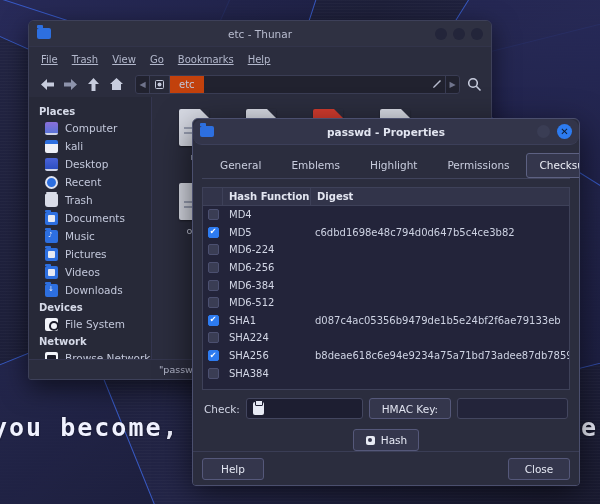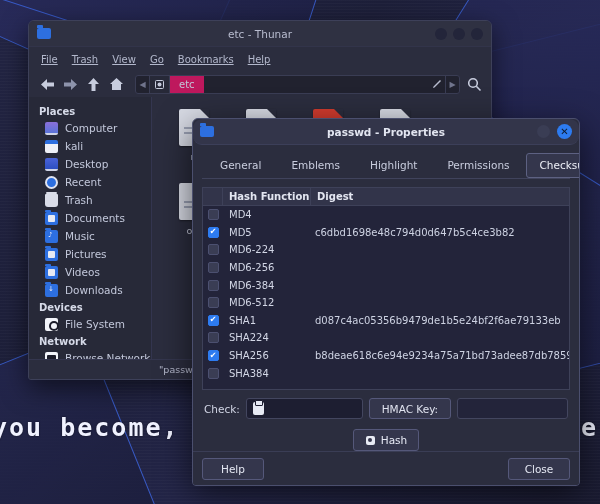--- a/index.html
+++ b/index.html
@@ -119,21 +119,21 @@
   .pb-arrow.right { border-right: none; border-left: 1px solid #3a3d54; }
   .pb-icon-btn {
     width: 20px; height: 100%;
     display:flex;align-items:center;justify-content:center;
     border-right: 1px solid #3a3d54; background:#272938;
   }
   .pb-chip {
     padding: 0 9px; height: 100%;
     display:flex;align-items:center;
     font-size: 10px; color: #c2c7d9;
-    background:#be185d;
+    background:#c2410c;
   }
   .pb-space { flex:1; }
   .pb-pencil { width: 18px; display:flex;align-items:center;justify-content:center;color:#b9bdd0; }
 
   .t-body { flex: 1; display: flex; min-height: 0; }
 
   .t-sidebar {
     width: 122px; flex: 0 0 122px;
     background: #272938;
     padding: 6px 0 0 0;

